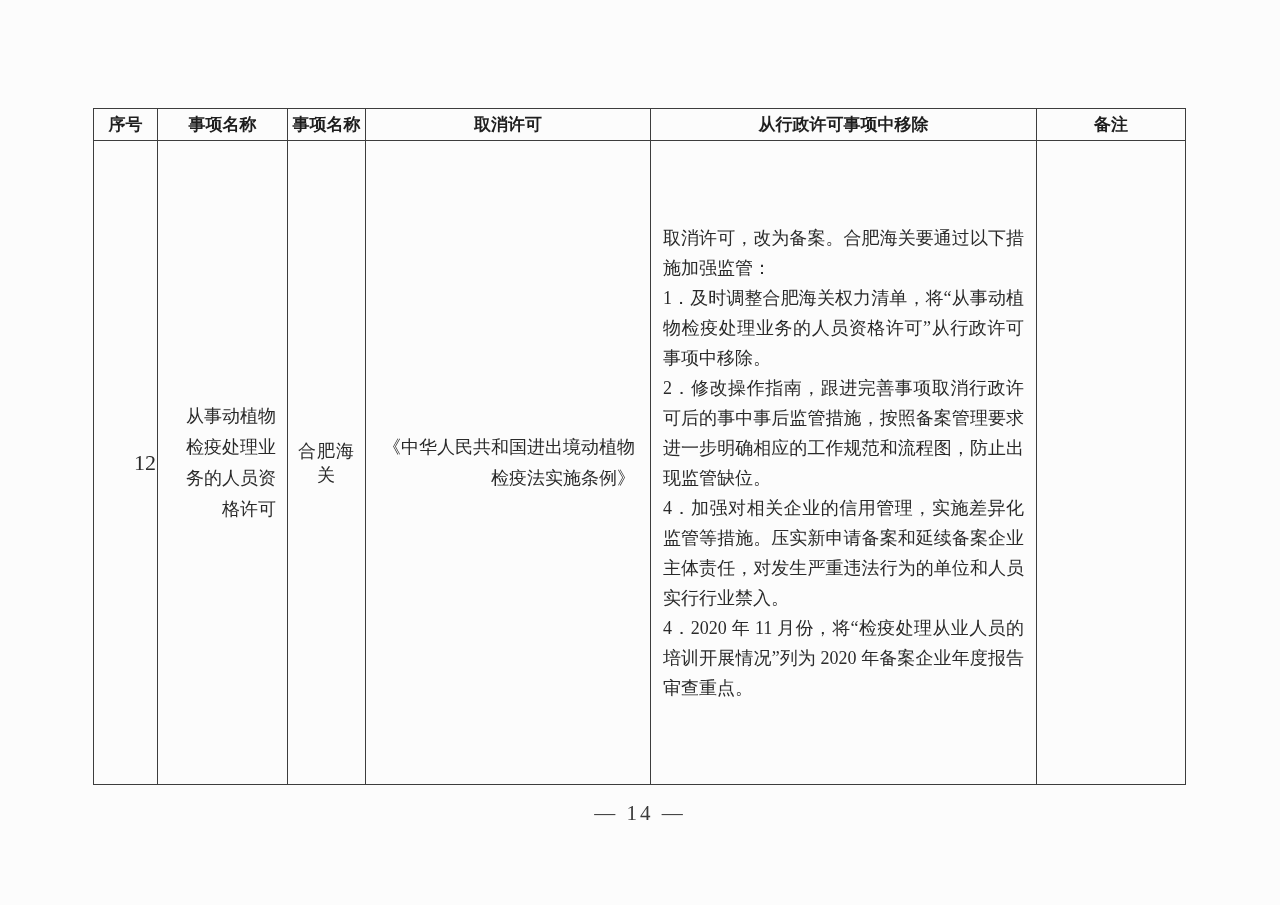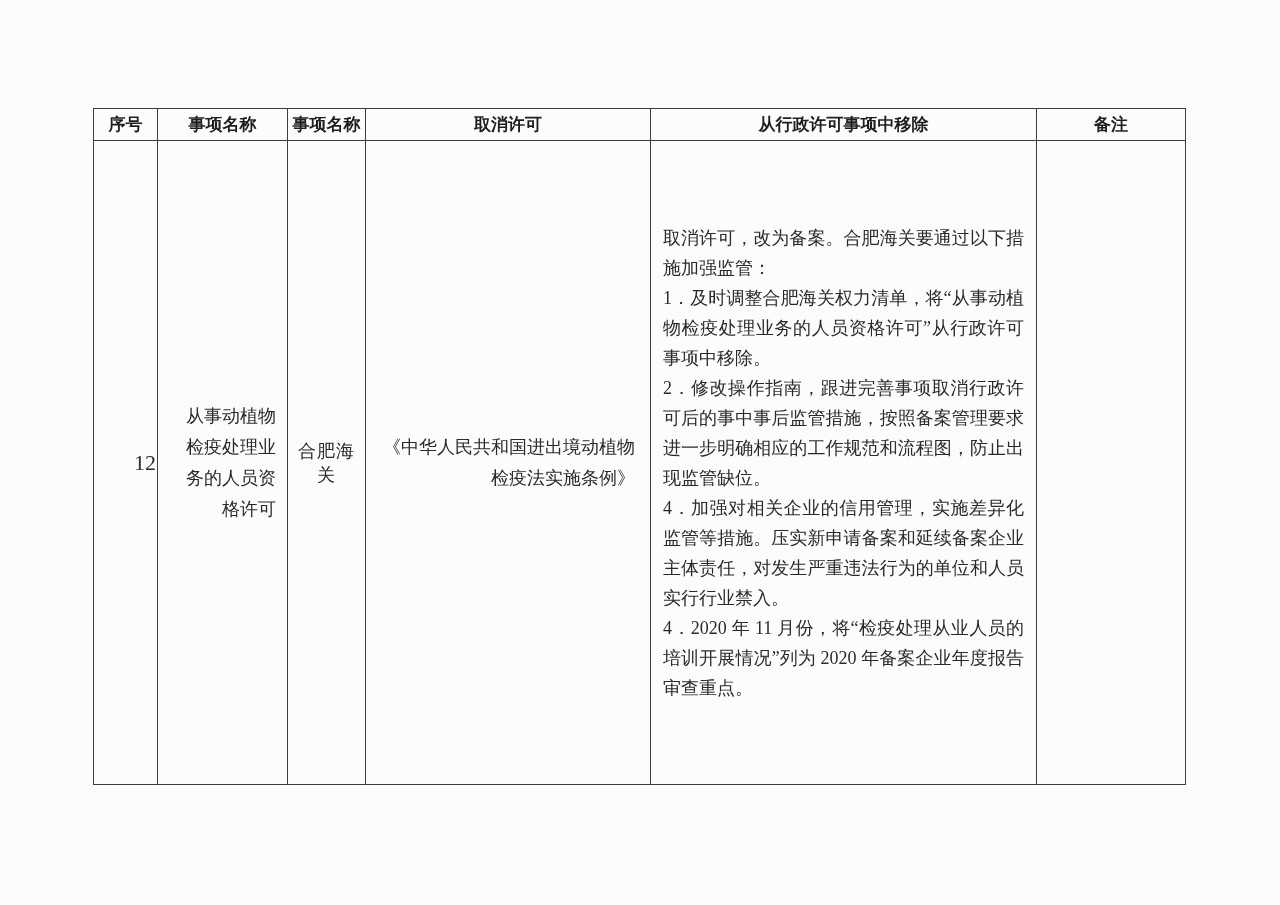--- a/index.html
+++ b/index.html
@@ -124,14 +124,15 @@
           <p>1．及时调整合肥海关权力清单，将“从事动植物检疫处理业务的人员资格许可”从行政许可事项中移除。</p>
           <p>2．修改操作指南，跟进完善事项取消行政许可后的事中事后监管措施，按照备案管理要求进一步明确相应的工作规范和流程图，防止出现监管缺位。</p>
           <p>4．加强对相关企业的信用管理，实施差异化监管等措施。压实新申请备案和延续备案企业主体责任，对发生严重违法行为的单位和人员实行行业禁入。</p>
           <p>4．2020 年 11 月份，将“检疫处理从业人员的培训开展情况”列为 2020 年备案企业年度报告审查重点。</p>
         </td>
         <td class="cell-remark"></td>
       </tr>
     </tbody>
   </table>
 
+  <div class="page-number">— 14 —</div>
 
 </div>
 
 </body></html>

